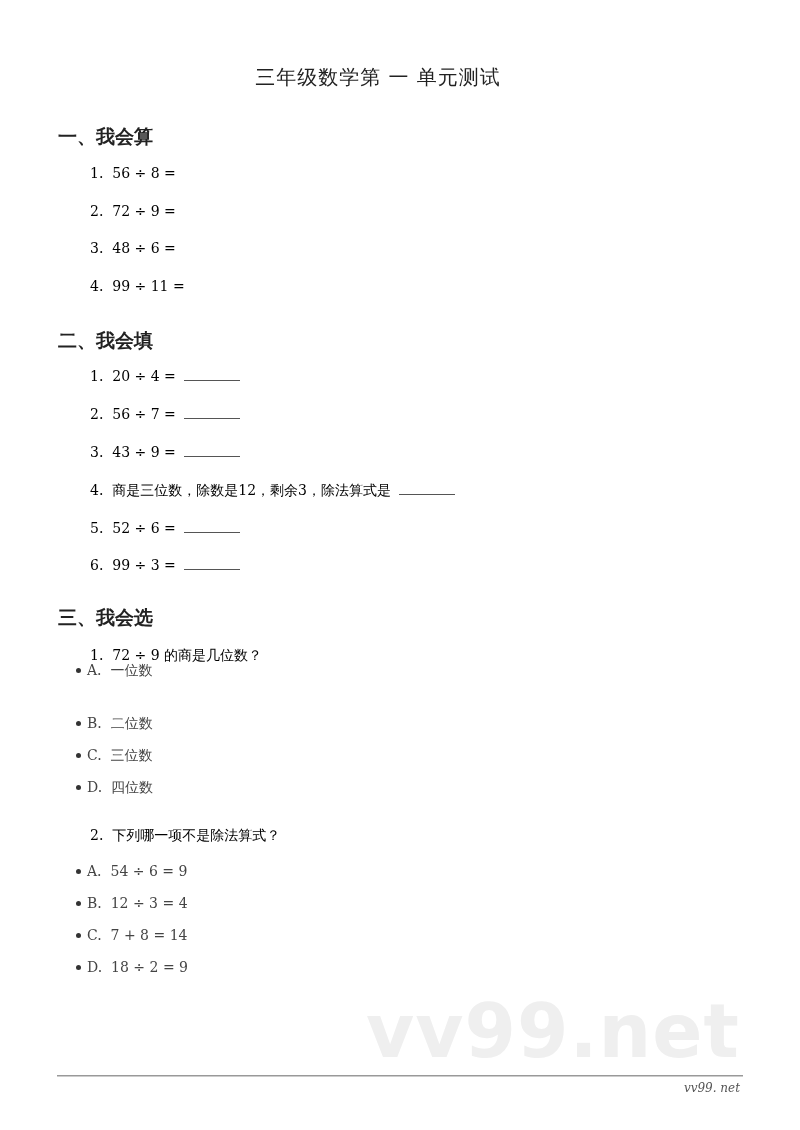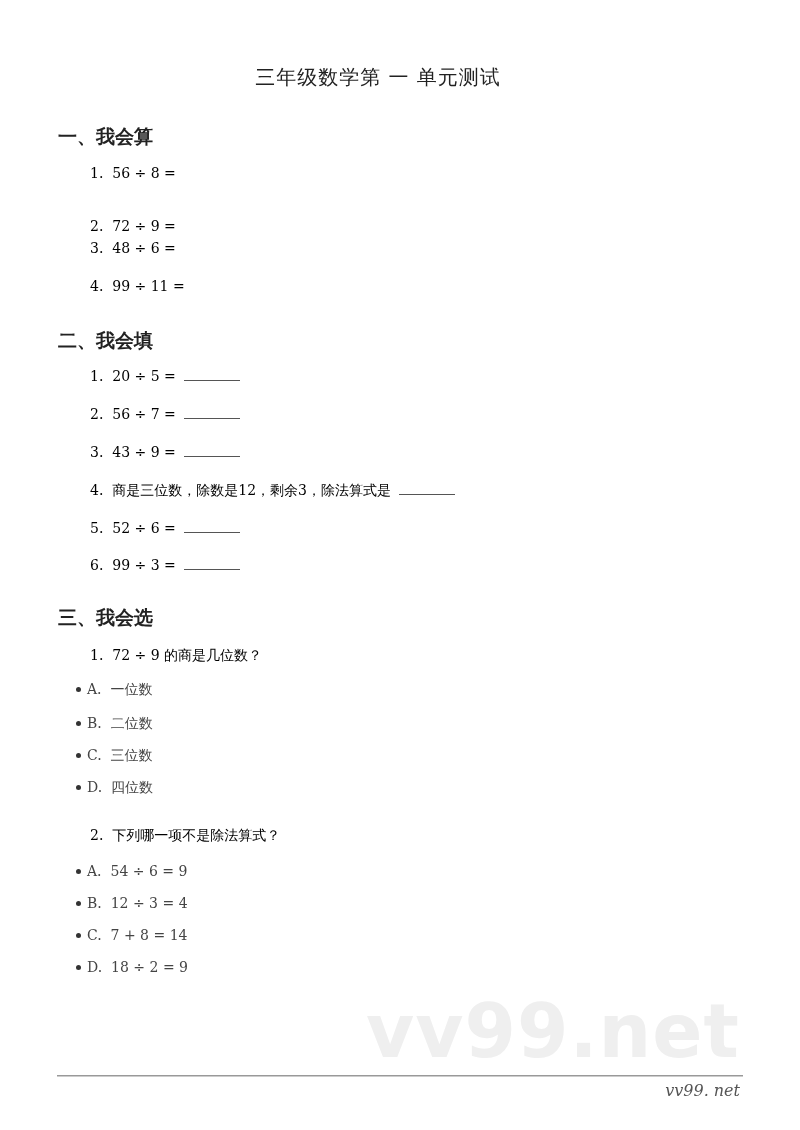--- a/index.html
+++ b/index.html
@@ -36,47 +36,47 @@
     .watermark {
       position: absolute; left: 366px; top: 988px; font-size: 74px; font-weight: bold;
       color: #efefef; font-family: "DejaVu Sans", "Liberation Sans", sans-serif;
       letter-spacing: 1px;
     }
     .footer-line {
       position: absolute; left: 57px; top: 1075px; width: 686px; height: 1px;
       background: #999999; border-bottom: 1px solid #cccccc;
     }
     .footer-text {
-      position: absolute; right: 60px; top: 1081px; font-size: 16px; font-style: italic;
+      position: absolute; right: 60px; top: 1081px; font-size: 12px; font-style: italic;
       color: #555555;
     }
   </style>
 </head>
 <body>
 
 <div class="title">三年级数学第 一 单元测试</div>
 
 <div class="section-heading" style="top:124px">一、我会算</div>
 <div class="item" style="top:165px"><span>1.</span>  <span>56 ÷ 8 =</span></div>
-<div class="item" style="top:218px"><span>2.</span>  <span>72 ÷ 9 =</span></div>
+<div class="item" style="top:203px"><span>2.</span>  <span>72 ÷ 9 =</span></div>
 <div class="item" style="top:240px"><span>3.</span>  <span>48 ÷ 6 =</span></div>
 <div class="item" style="top:278px"><span>4.</span>  <span>99 ÷ 11 =</span></div>
 
 <div class="section-heading" style="top:328px">二、我会填</div>
-<div class="item" style="top:368px"><span>1.</span>  <span>20 ÷ 5 =</span> <span class="blank"></span></div>
+<div class="item" style="top:368px"><span>1.</span>  <span>20 ÷ 4 =</span> <span class="blank"></span></div>
 <div class="item" style="top:406px"><span>2.</span>  <span>56 ÷ 7 =</span> <span class="blank"></span></div>
 <div class="item" style="top:444px"><span>3.</span>  <span>43 ÷ 9 =</span> <span class="blank"></span></div>
 <div class="item" style="top:482px"><span>4.</span>  <span>商是三位数，除数是12，剩余3，除法算式是</span> <span class="blank"></span></div>
 <div class="item" style="top:520px"><span>5.</span>  <span>52 ÷ 6 =</span> <span class="blank"></span></div>
 <div class="item" style="top:557px"><span>6.</span>  <span>99 ÷ 3 =</span> <span class="blank"></span></div>
 
 <div class="section-heading" style="top:605px">三、我会选</div>
 
 <div class="item" style="top:647px"><span>1.</span>  <span>72 ÷ 9 的商是几位数？</span></div>
-<div class="option" style="top:681px"><span class="bullet"></span><span>A.</span>  <span>一位数</span></div>
+<div class="option" style="top:662px"><span class="bullet"></span><span>A.</span>  <span>一位数</span></div>
 <div class="option" style="top:715px"><span class="bullet"></span><span>B.</span>  <span>二位数</span></div>
 <div class="option" style="top:747px"><span class="bullet"></span><span>C.</span>  <span>三位数</span></div>
 <div class="option" style="top:779px"><span class="bullet"></span><span>D.</span>  <span>四位数</span></div>
 
 <div class="item" style="top:827px"><span>2.</span>  <span>下列哪一项不是除法算式？</span></div>
 <div class="option" style="top:863px"><span class="bullet"></span><span>A.</span>  <span>54 ÷ 6 = 9</span></div>
 <div class="option" style="top:895px"><span class="bullet"></span><span>B.</span>  <span>12 ÷ 3 = 4</span></div>
 <div class="option" style="top:927px"><span class="bullet"></span><span>C.</span>  <span>7 + 8 = 14</span></div>
 <div class="option" style="top:959px"><span class="bullet"></span><span>D.</span>  <span>18 ÷ 2 = 9</span></div>
 

